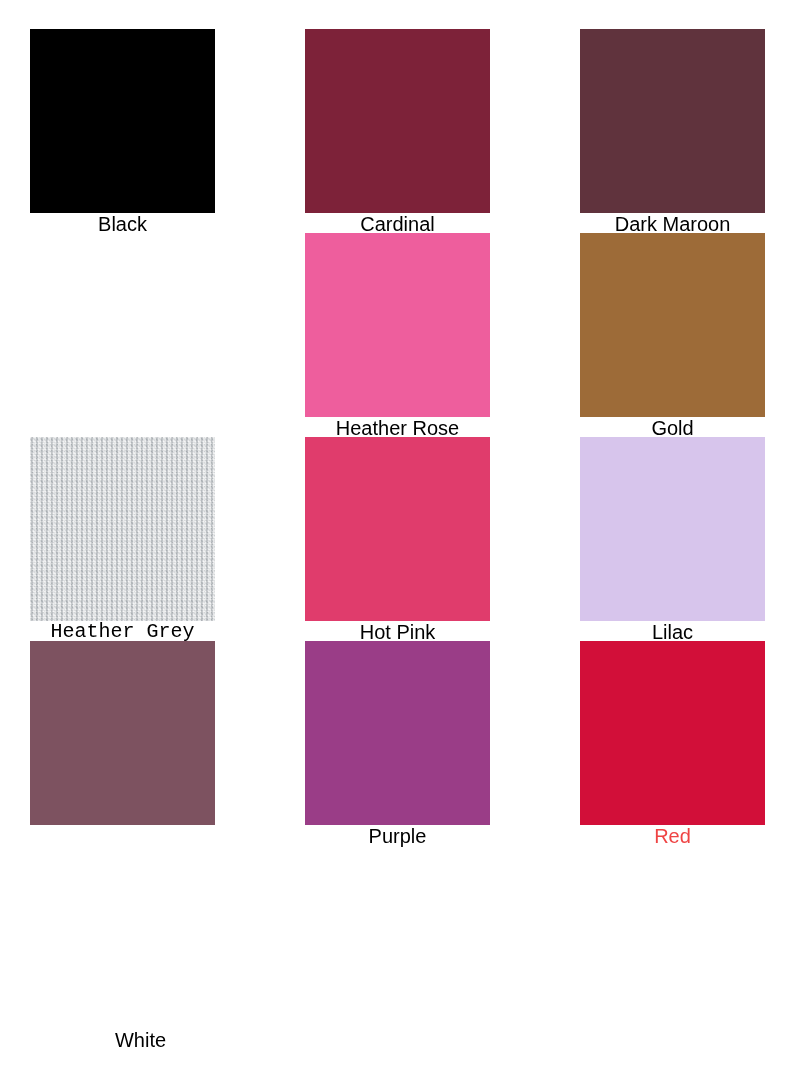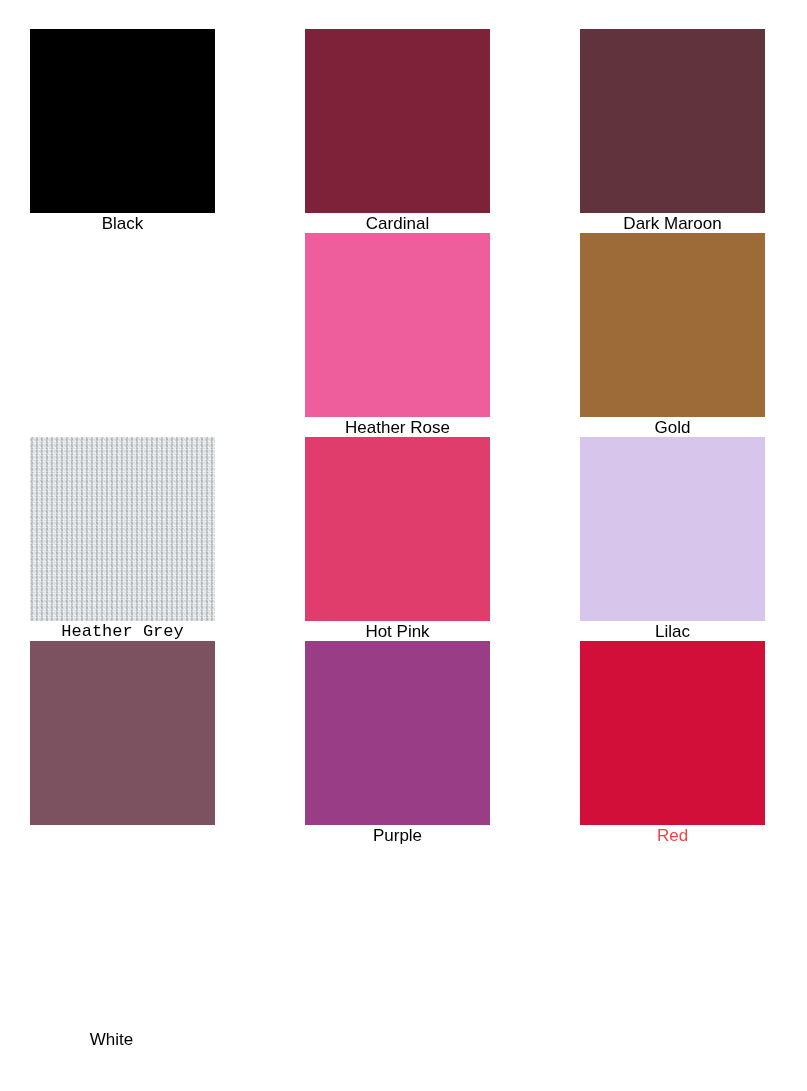--- a/index.html
+++ b/index.html
@@ -49,21 +49,21 @@
         rgba(120,126,132,0.30) 0px,
         rgba(255,255,255,0.0) 1px,
         rgba(255,255,255,0.55) 2px,
         rgba(255,255,255,0.0) 3px);
     background-size: 5px 5px, 4px 6px, 7px 7px;
   }
   .swatch-label {
     display: block;
     width: 185px;
     text-align: center;
-    font-size: 17px;
+    font-size: 20px;
     line-height: 20px;
     color: #000000;
     padding-top: 1px;
     white-space: nowrap;
   }
 </style>
 </head>
 <body style="background: rgb(255, 255, 255);">
 
 <div class="swatch-grid">
@@ -103,17 +103,17 @@
       <div class="swatch-chip" style="background-color: rgb(125, 82, 96);"></div>
     </div>
     <div class="swatch-cell" style="left: 305px; top: 641px;">
       <div class="swatch-chip" style="background-color: rgb(154, 61, 135);"></div>
       <div class="swatch-label" style="color: rgb(0, 0, 0);">Purple</div>
     </div>
     <div class="swatch-cell" style="left: 580px; top: 641px;">
       <div class="swatch-chip" style="background-color: rgb(210, 15, 57);"></div>
       <div class="swatch-label" style="color: #ef4444;">Red</div>
     </div>
-    <div class="swatch-cell" style="left: 19px; top: 845px;">
+    <div class="swatch-cell" style="left: 48px; top: 845px;">
       <div class="swatch-chip" style="background-color: rgb(255, 255, 255);"></div>
       <div class="swatch-label" style="color: rgb(0, 0, 0);">White</div>
     </div>
   </div>
 
 </body></html>

